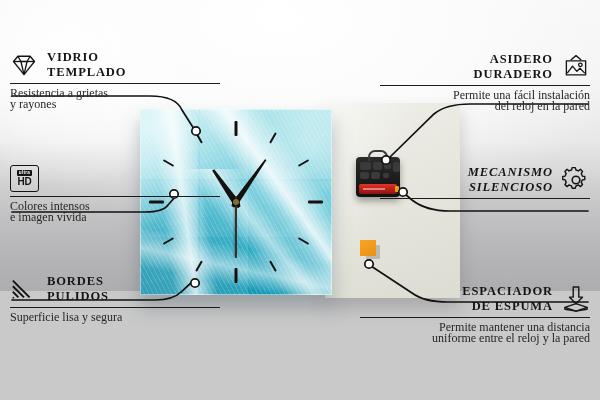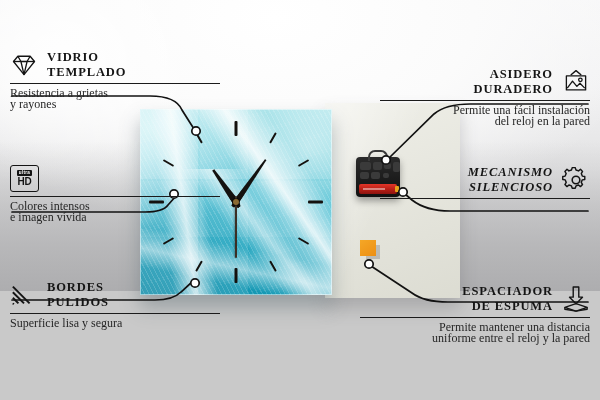--- a/index.html
+++ b/index.html
@@ -299,40 +299,40 @@
       <span class="hd-badge">
         <span class="u">ultra</span>
         <span class="h">HD</span>
       </span>
     </div>
     <div class="rule"></div>
     <div class="desc">Colores intensos
 e imagen vívida</div>
   </div>
 
-  <div class="feat left" style="top:280px;">
+  <div class="feat left" style="top:274px;">
     <div class="head">
       <span class="icon">
         <svg viewBox="0 0 30 28">
             <g stroke="#141414" stroke-width="2.1" stroke-linecap="butt">
           <line x1="3" y1="5" x2="21" y2="23"></line>
               <line x1="3" y1="11" x2="15" y2="23"></line>
           <line x1="3" y1="17" x2="9" y2="23"></line>
               <line x1="3" y1="23" x2="4" y2="24"></line>
         </g>
           </svg>
       </span>
       <span class="title">BORDES
 PULIDOS</span>
     </div>
     <div class="rule"></div>
     <div class="desc">Superficie lisa y segura</div>
   </div>
 
-  <div class="feat right" style="top:67px;">
+  <div class="feat right" style="top:52px;">
     <div class="head">
       <span class="icon">
         <svg viewBox="0 0 32 28">
             <g fill="none" stroke="#141414" stroke-width="1.5" stroke-linejoin="round">
           <path d="M10 6 L16 1 L22 6"></path>
               <rect x="5" y="7" width="22" height="16"></rect>
           <path d="M6 21 L12 13 L17 19 L20.5 15.5 L26 21"></path>
               <circle cx="21" cy="11.5" r="2"></circle>
         </g>
           </svg>

